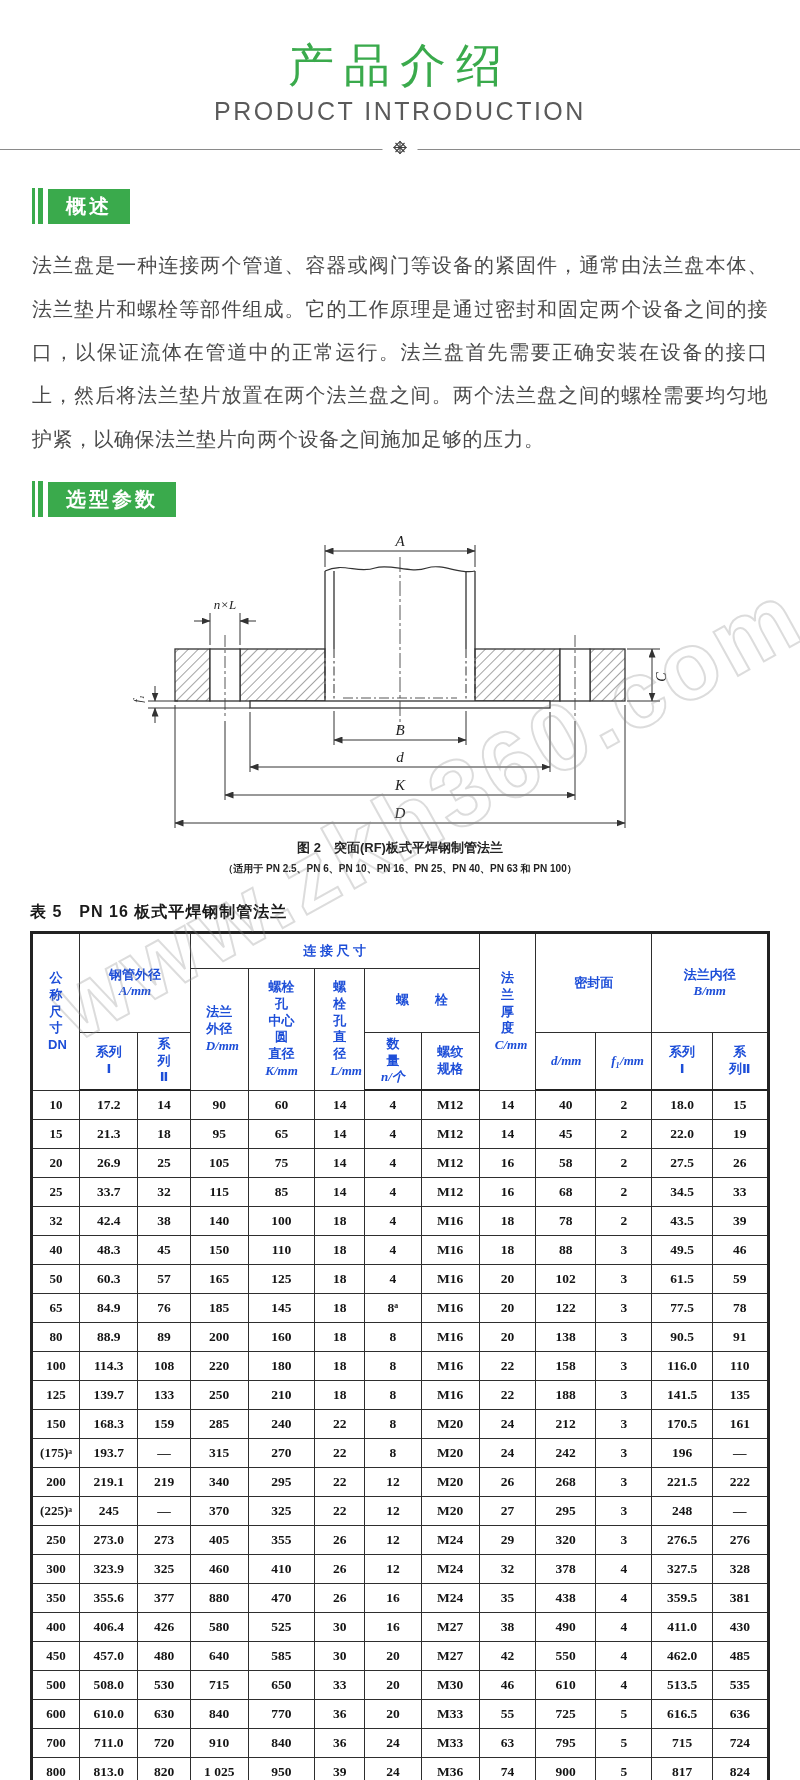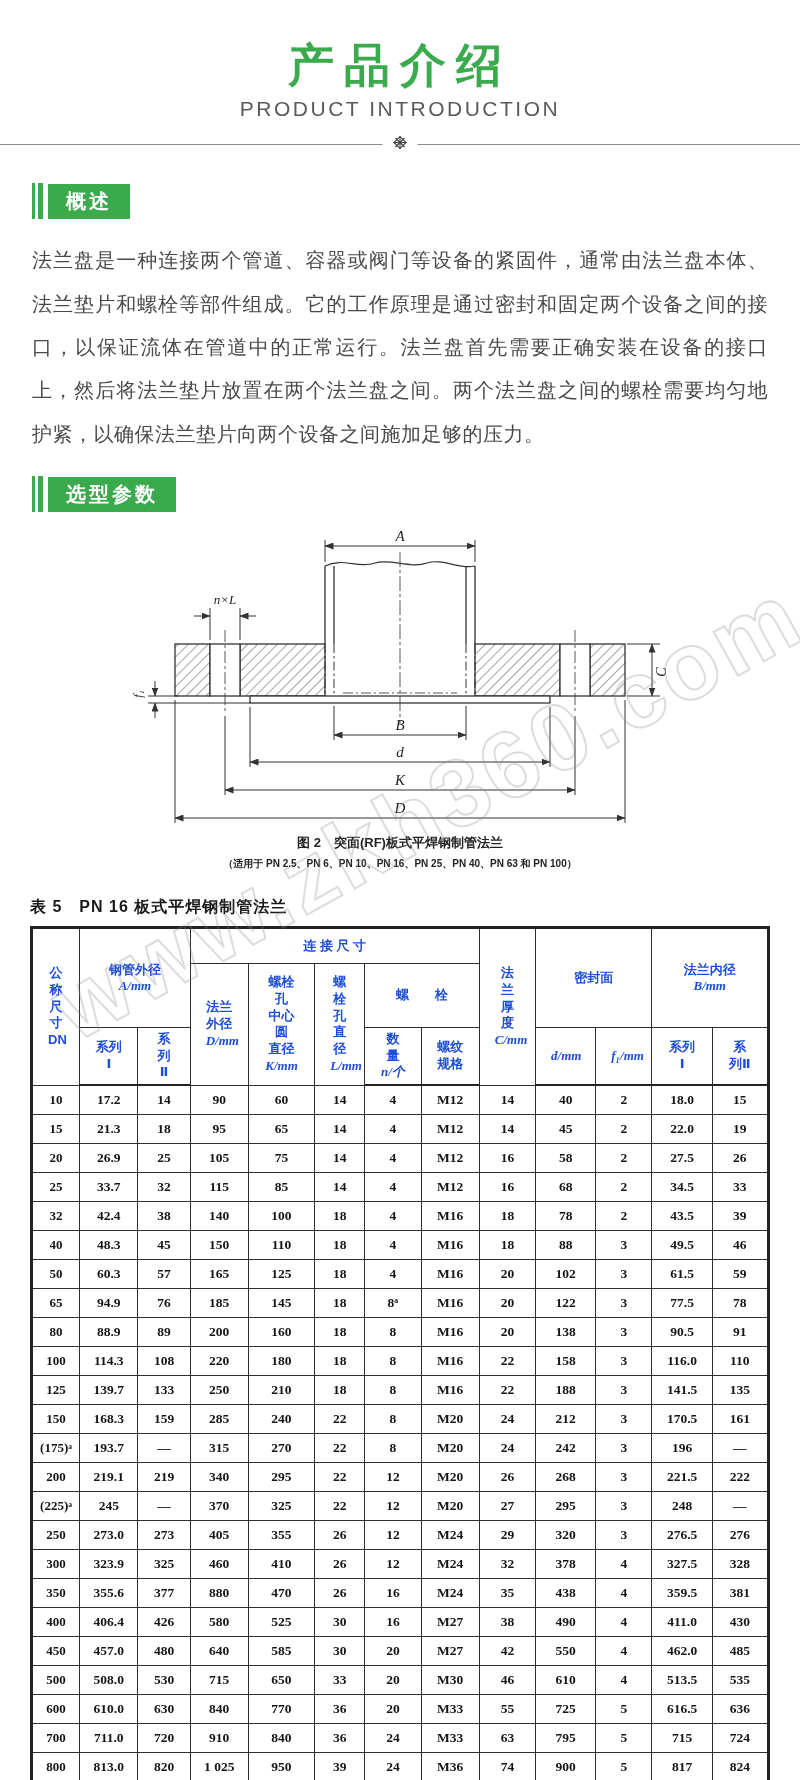--- a/index.html
+++ b/index.html
@@ -9,25 +9,25 @@
   body{
     width:800px; background:#fdfdfd;
     font-family:"Liberation Sans","DejaVu Sans",sans-serif;
     color:var(--text);
   }
   .page{width:800px;min-height:1780px;position:relative;background:#fff;overflow:hidden;}
 
   
   .hdr{padding-top:38px;text-align:center;}
   .hdr h1{
-    color:var(--green); font-size:46px; font-weight:bold; letter-spacing:10px;
+    color:var(--green); font-size:46px; font-weight:normal; letter-spacing:10px;
     line-height:1.2;
   }
   .hdr .sub{
-    margin-top:4px; color:var(--sub); font-size:21px; letter-spacing:2.5px; font-weight:500;
+    margin-top:4px; color:var(--sub); font-size:25px; letter-spacing:2.5px; font-weight:500;
   }
   .divider{position:relative;margin-top:14px;height:18px;}
   .divider .rule{position:absolute;left:0;right:0;top:9px;height:1px;background:#8a8a8a;}
   .divider .orn{
     position:absolute;left:50%;top:0;transform:translateX(-50%);
     background:#fff;padding:0 10px;line-height:18px;
   }
 
   
   .sec-badge{display:flex;align-items:flex-end;margin-left:32px;}
@@ -366,21 +366,21 @@
             <td>4</td>
             <td>M16</td>
             <td>20</td>
             <td>102</td>
             <td>3</td>
             <td>61.5</td>
             <td>59</td>
           </tr>
           <tr>
             <td>65</td>
-            <td>94.9</td>
+            <td>84.9</td>
             <td>76</td>
             <td>185</td>
             <td>145</td>
             <td>18</td>
             <td>8ᵃ</td>
             <td>M16</td>
             <td>20</td>
             <td>122</td>
             <td>3</td>
             <td>77.5</td>

